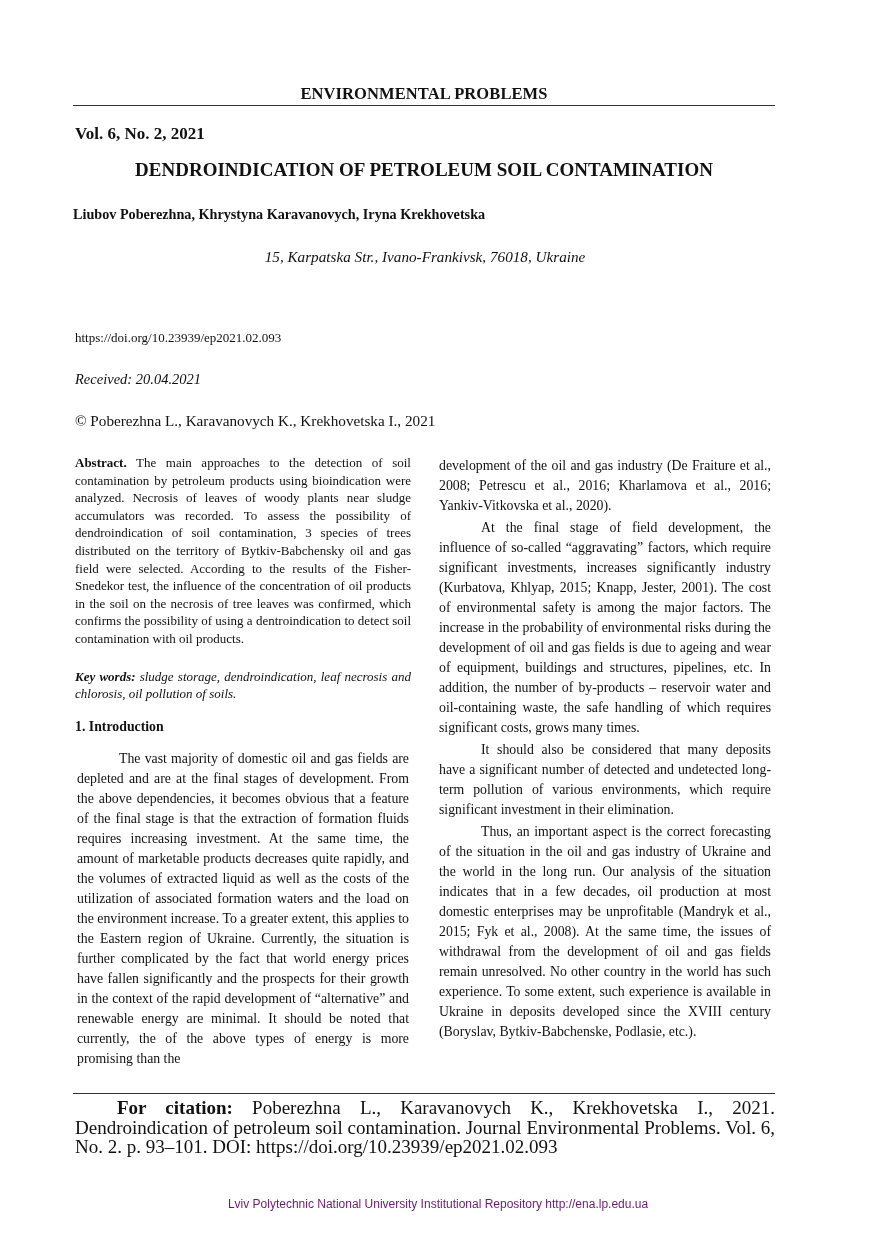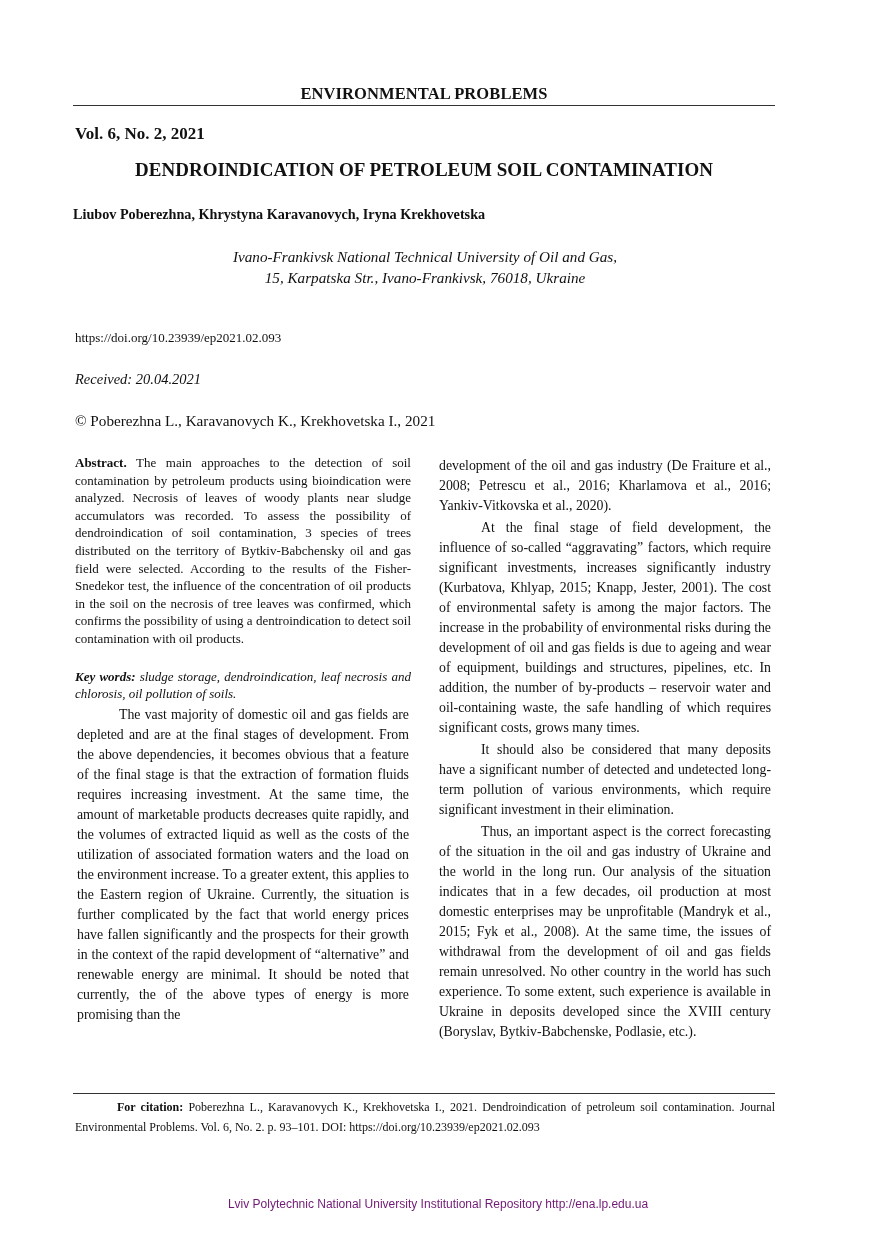--- a/index.html
+++ b/index.html
@@ -37,51 +37,51 @@
     }
     .keywords { margin-top: 20px; font-style: italic; }
     .section-head { font-weight: bold; font-size: 13.8px; margin: 16px 0 14px 0; }
     .body-text {
       font-size: 13.8px; line-height: 20px; text-align: justify; margin: 2px;
     }
     .indent { text-indent: 42px; }
     b.lead { font-weight: bold; }
 
     .citation {
-      left: 75px; width: 700px; top: 1098px; font-size: 12px; line-height: 19.5px;
+      left: 75px; width: 700px; top: 1098px; font-size: 19px; line-height: 19.5px;
       text-align: justify;
     }
     .citation .c-indent { padding-left: 42px; }
     .repo {
       left: 73px; width: 730px; top: 1197px; text-align: center;
       font-family: "Liberation Sans", sans-serif; font-size: 12px; color: #701a75;
     }
   </style>
 </head>
 <body>
 
 <div class="abs journal-header">ENVIRONMENTAL PROBLEMS</div>
 <div class="abs rule" style="top:105px;"></div>
 
 <div class="abs vol">Vol. 6, No. 2, 2021</div>
 <div class="abs title">DENDROINDICATION OF PETROLEUM SOIL CONTAMINATION</div>
 <div class="abs authors">Liubov Poberezhna, Khrystyna Karavanovych, Iryna Krekhovetska</div>
 
 <div class="abs affil" style="left:55px;">
-  <div>Ivano-Frankivsk National Technical University of Oil and Gas,</div>
   <div>15, Karpatska Str., Ivano-Frankivsk, 76018, Ukraine</div>
 </div>
 
 <div class="abs doi">https://doi.org/10.23939/ep2021.02.093</div>
 <div class="abs received">Received: 20.04.2021</div>
 <div class="abs copyright">© Poberezhna L., Karavanovych K., Krekhovetska I., 2021</div>
 
 <div class="abs col-left">
   <p class="abstract"><b class="lead">Abstract.</b><span> The main approaches to the detection of soil contamination by petroleum products using bioindication were analyzed. Necrosis of leaves of woody plants near sludge accumulators was recorded. To assess the possibility of dendroindication of soil contamination, 3 species of trees distributed on the territory of Bytkiv-Babchensky oil and gas field were selected. According to the results of the Fisher-Snedekor test, the influence of the concentration of oil products in the soil on the necrosis of tree leaves was confirmed, which confirms the possibility of using a dentroindication to detect soil contamination with oil products.</span></p>
   <p class="keywords"><b class="lead">Key words:</b><span> sludge storage, dendroindication, leaf necrosis and chlorosis, oil pollution of soils.</span></p>
+  <div class="section-head">1. Introduction</div>
   <p class="body-text indent">The vast majority of domestic oil and gas fields are depleted and are at the final stages of development. From the above dependencies, it becomes obvious that a feature of the final stage is that the extraction of formation fluids requires increasing investment. At the same time, the amount of marketable products decreases quite rapidly, and the volumes of extracted liquid as well as the costs of the utilization of associated formation waters and the load on the environment increase. To a greater extent, this applies to the Eastern region of Ukraine. Currently, the situation is further complicated by the fact that world energy prices have fallen significantly and the prospects for their growth in the context of the rapid development of “alternative” and renewable energy are minimal. It should be noted that currently, the of the above types of energy is more promising than the</p>
 </div>
 
 <div class="abs col-right">
   <p class="body-text">development of the oil and gas industry (De Fraiture et al., 2008; Petrescu et al., 2016; Kharlamova et al., 2016; Yankiv-Vitkovska et al., 2020).</p>
   <p class="body-text indent">At the final stage of field development, the influence of so-called “aggravating” factors, which require significant investments, increases significantly industry (Kurbatova, Khlyap, 2015; Knapp, Jester, 2001). The cost of environmental safety is among the major factors. The increase in the probability of environmental risks during the development of oil and gas fields is due to ageing and wear of equipment, buildings and structures, pipelines, etc. In addition, the number of by-products – reservoir water and oil-containing waste, the safe handling of which requires significant costs, grows many times.</p>
   <p class="body-text indent">It should also be considered that many deposits have a significant number of detected and undetected long-term pollution of various environments, which require significant investment in their elimination.</p>
   <p class="body-text indent">Thus, an important aspect is the correct forecasting of the situation in the oil and gas industry of Ukraine and the world in the long run. Our analysis of the situation indicates that in a few decades, oil production at most domestic enterprises may be unprofitable (Mandryk et al., 2015; Fyk et al., 2008). At the same time, the issues of withdrawal from the development of oil and gas fields remain unresolved. No other country in the world has such experience. To some extent, such experience is available in Ukraine in deposits developed since the XVIII century (Boryslav, Bytkiv-Babchenske, Podlasie, etc.).</p>
 </div>
 

